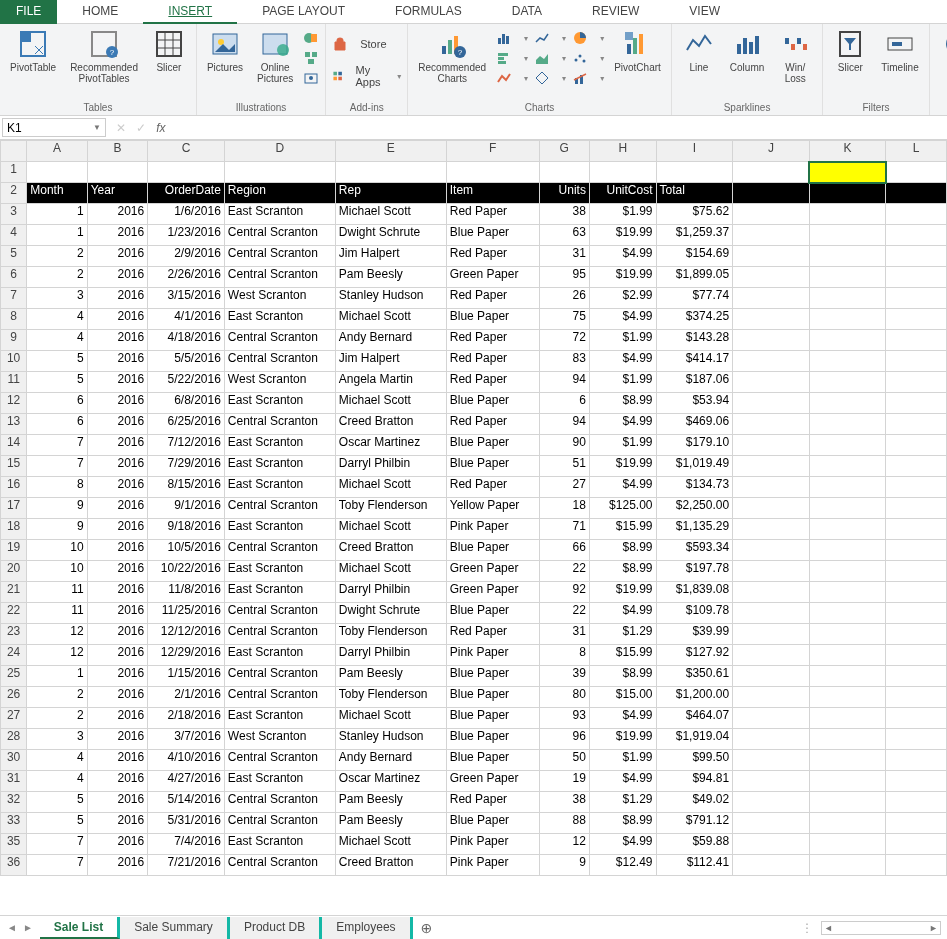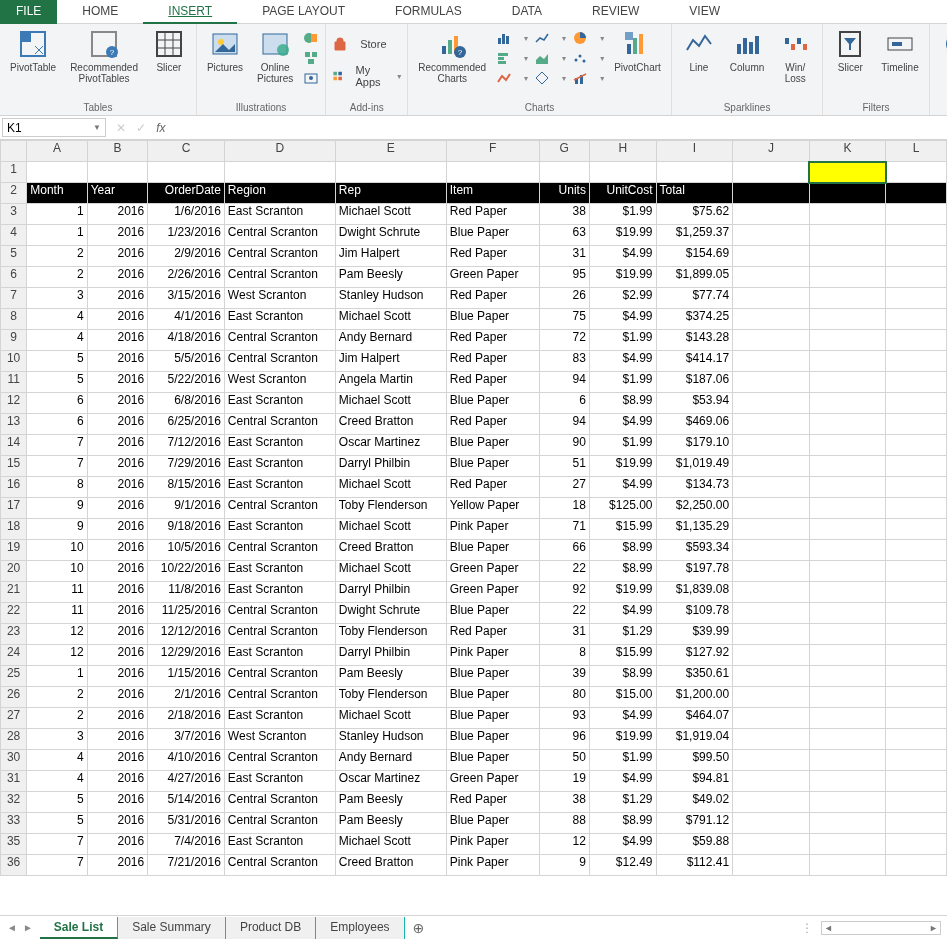--- a/index.html
+++ b/index.html
@@ -51,21 +51,21 @@
 
 .col-A { width: 60px; } .col-B { width: 60px; } .col-C { width: 76px; }
 .col-D { width: 110px; } .col-E { width: 110px; } .col-F { width: 92px; }
 .col-G { width: 50px; } .col-H { width: 66px; } .col-I { width: 76px; }
 .col-J { width: 76px; } .col-K { width: 76px; } .col-L { width: 60px; }
 
 
 .sheet-bar { display: flex; height: 24px; border-top: 1px solid #d4d4d4; align-items: center; background: #fff; }
 .sheet-nav { display: flex; gap: 0; padding: 0 4px; color: #888; }
 .sheet-nav span { padding: 0 3px; cursor: pointer; font-size: 10px; }
-.sheet-tab { padding: 3px 14px; border-right: 1px solid #14b8a6; font-size: 12px; cursor: pointer; color: #444; background: #f0f0f0; }
+.sheet-tab { padding: 3px 14px; border-right: 3px solid #14b8a6; font-size: 12px; cursor: pointer; color: #444; background: #f0f0f0; }
 .sheet-tab.active { background: #fff; color: #217346; font-weight: bold; border-bottom: 2px solid #217346; }
 .sheet-add { padding: 0 8px; color: #666; cursor: pointer; font-size: 14px; }
 .scroll-track { flex: 1; display: flex; justify-content: flex-end; align-items: center; padding-right: 6px; }
 .scroll-h { width: 120px; height: 14px; border: 1px solid #ccc; display: flex; align-items: center; justify-content: space-between; font-size: 9px; color: #777; padding: 0 2px; }
 </style>
 </head>
 <body>
 
 <div class="ribbon-tabs">
   <div class="file-tab">FILE</div>

